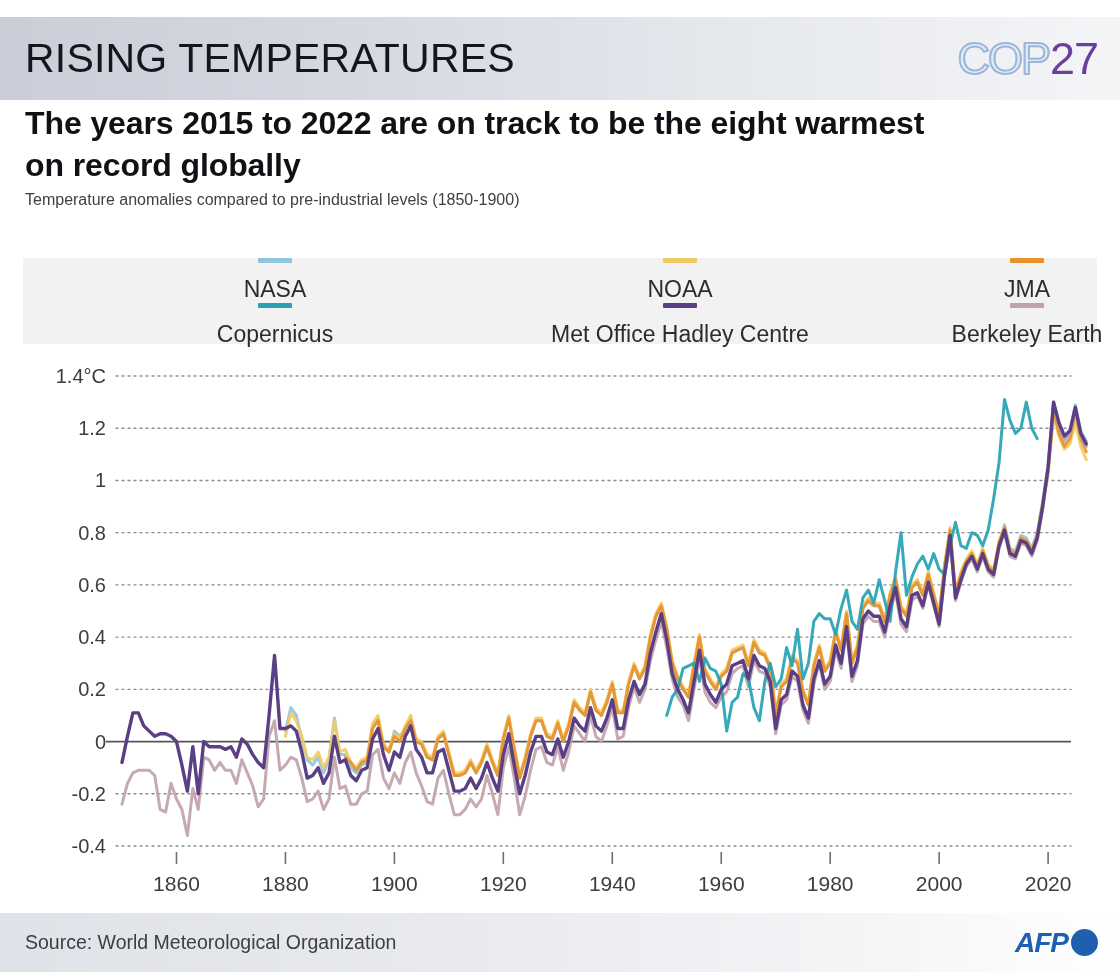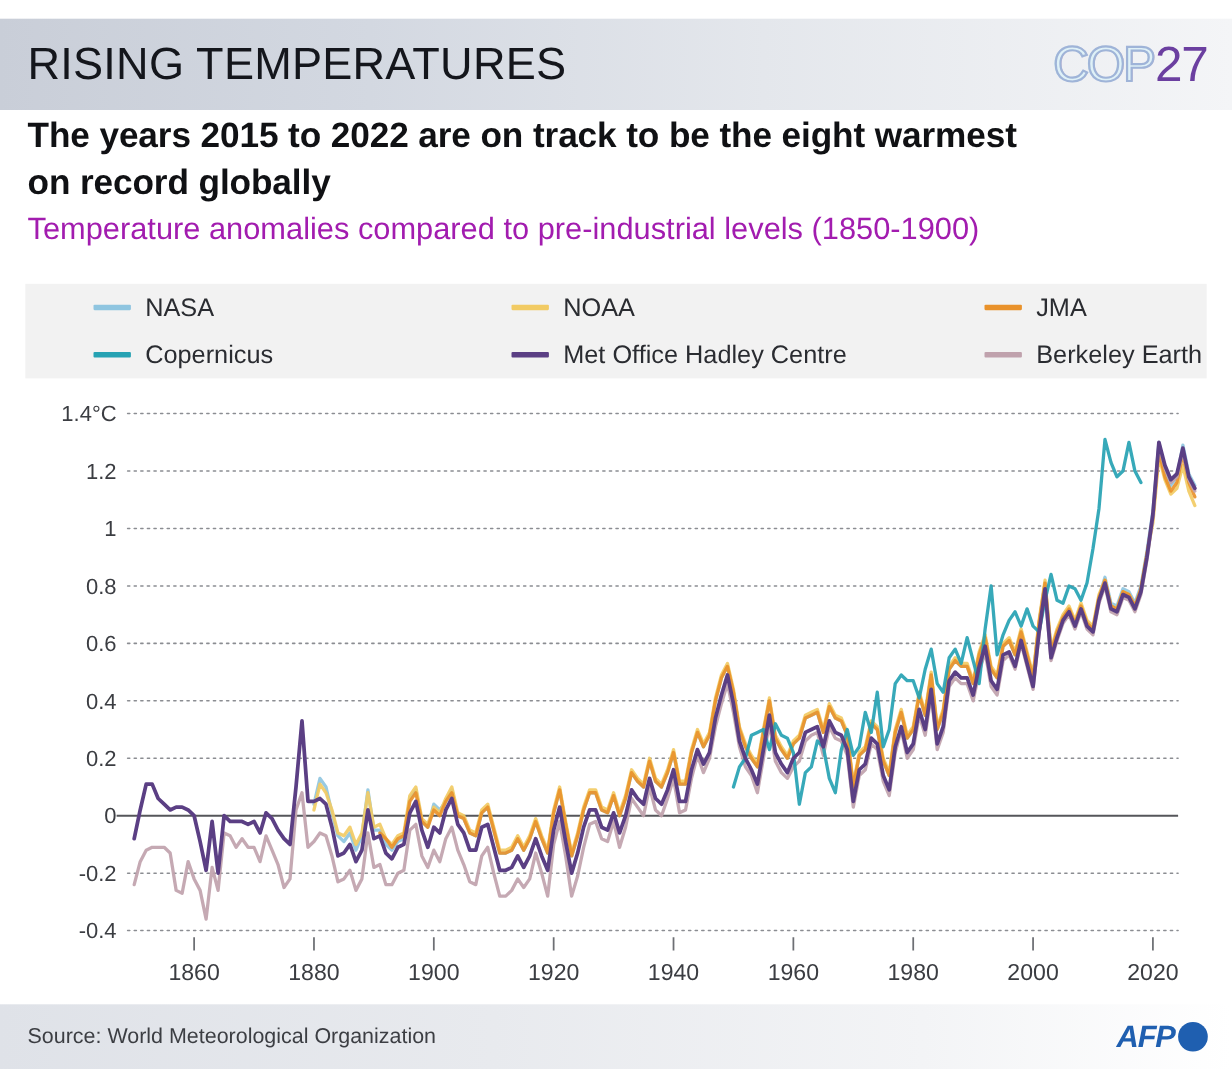--- a/index.html
+++ b/index.html
@@ -35,37 +35,37 @@
   .cop-num { color: #6b3fa0; letter-spacing: -1px; margin-left: 1px; }
 
   
   .subtitle {
     position: absolute; left: 25px; top: 102px; width: 940px;
     font-size: 32px; font-weight: bold; color: #101114;
     line-height: 1.32; letter-spacing: -0.1px;
   }
   .kicker {
     position: absolute; left: 25px; top: 190px; width: 1000px;
-    font-size: 28px; font-weight: 400; color: #a21caf; line-height: 1.3;
+    font-size: 16px; font-weight: 400; color: #404040; line-height: 1.3;
   }
 
   
   .legend-box {
     position: absolute; left: 23px; top: 258px; width: 1074px; height: 86px;
     background: #f2f2f2;
   }
   .legend-grid {
     position: absolute; left: 0; top: 0; width: 100%; height: 100%;
     display: grid;
     grid-template-columns: 380px 430px 264px;
     grid-template-rows: 1fr 1fr;
     align-items: center;
     padding-left: 62px;
   }
-  .legend-item { display: flex; align-items: center; gap: 13px; }
+  .legend-item { display: flex; align-items: center; gap: 13px; flex-direction: column; }
   .legend-swatch { display: block; width: 34px; height: 5px; border-radius: 1px; flex: none; }
   .legend-label { font-size: 23px; color: #2a2c31; font-weight: 400; white-space: nowrap; }
 
   
   .chart-area { position: absolute; left: 0; top: 352px; width: 1120px; height: 546px; }
   .chart-svg { display: block; }
   .ytick-label {
     font-family: "Liberation Sans", sans-serif; font-size: 20px;
     fill: #3b3d42; text-anchor: end;
   }

